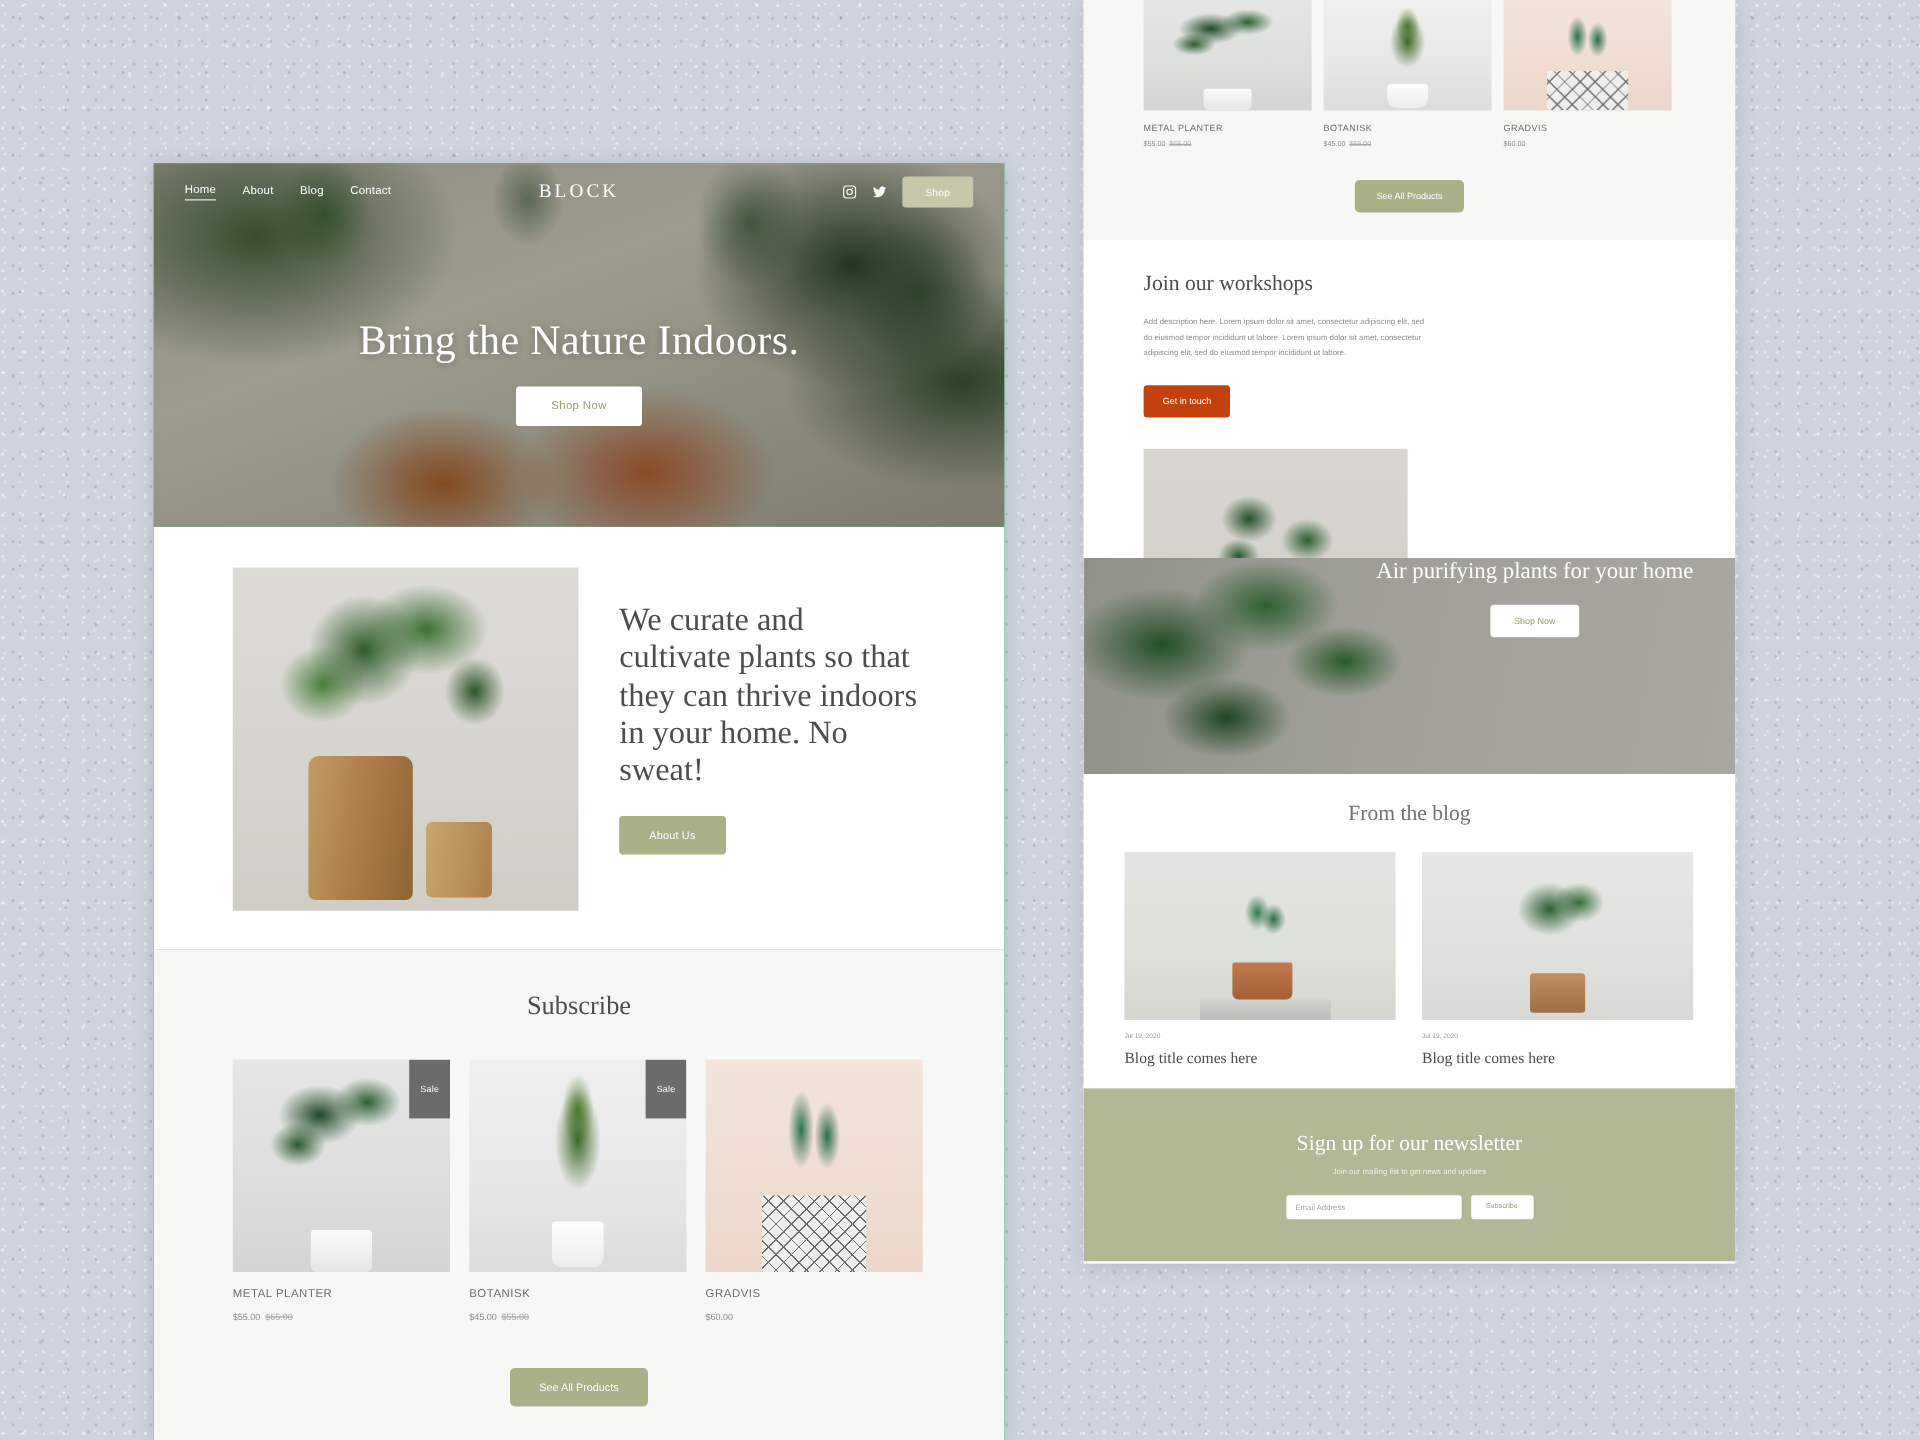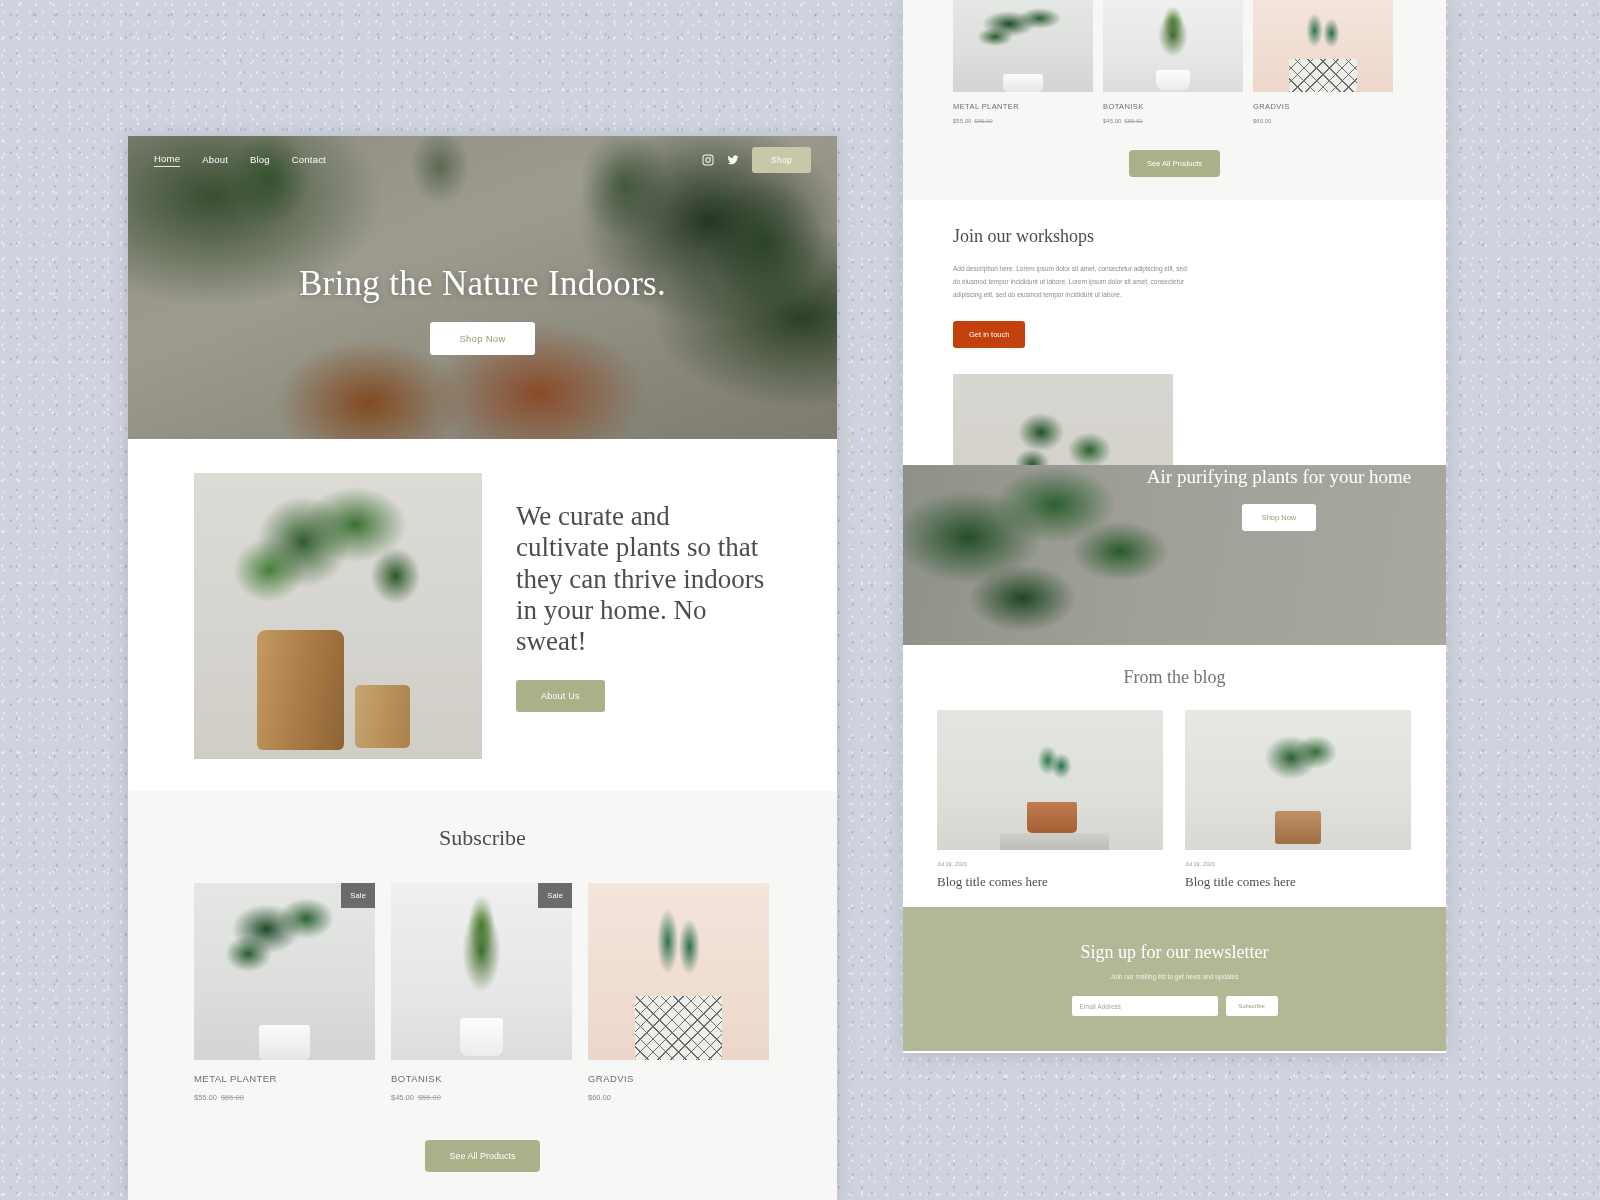--- a/index.html
+++ b/index.html
@@ -132,21 +132,21 @@
   }
   .prod-grid {
     display: grid; grid-template-columns: repeat(3, 181px); gap: 16px;
     padding: 0 66px;
   }
   .prod-img {
     width: 181px; height: 177px; position: relative; overflow: hidden;
   }
   .sale-badge {
     position: absolute; right: 0; top: 0; background: #6b6b6b; color: #fff;
-    font-size: 7.5px; padding: 8px 9px; z-index: 2; letter-spacing: .2px;
+    font-size: 7.5px; padding: 20px 9px; z-index: 2; letter-spacing: .2px;
   }
   .pi-1 {
     background:
       radial-gradient(ellipse 30% 22% at 40% 26%, #1f4a27 0%, transparent 64%),
       radial-gradient(ellipse 24% 18% at 62% 20%, #2b6034 0%, transparent 64%),
       radial-gradient(ellipse 20% 16% at 30% 40%, #2a5a30 0%, transparent 64%),
       linear-gradient(180deg,#e5e7e4 0%,#dcdedb 60%,#d3d5d2 100%);
   }
   .pi-1::after {
     content:""; position:absolute; left:36%; bottom:0; width:28%; height:20%;
@@ -307,20 +307,21 @@
 <div class="panel-left">
 
   <section class="hero">
     <nav class="nav">
       <div class="nav-links">
         <a class="nav-link active" href="#">Home</a>
         <a class="nav-link" href="#">About</a>
         <a class="nav-link" href="#">Blog</a>
         <a class="nav-link" href="#">Contact</a>
       </div>
+      <div class="brand serif">BLOCK</div>
       <div class="nav-right">
         <svg class="soc" viewBox="0 0 24 24">
           <path d="M17 1H7a6 6 0 0 0-6 6v10a6 6 0 0 0 6 6h10a6 6 0 0 0 6-6V7a6 6 0 0 0-6-6zm4 16a4 4 0 0 1-4 4H7a4 4 0 0 1-4-4V7a4 4 0 0 1 4-4h10a4 4 0 0 1 4 4v10zM12 6.5a5.5 5.5 0 1 0 0 11 5.5 5.5 0 0 0 0-11zm0 9a3.5 3.5 0 1 1 0-7 3.5 3.5 0 0 1 0 7zm6-9.3a1.2 1.2 0 1 1-2.4 0 1.2 1.2 0 0 1 2.4 0z"></path>
         </svg>
         <svg class="soc" viewBox="0 0 24 24">
           <path d="M23 4.9a9 9 0 0 1-2.6.7 4.5 4.5 0 0 0 2-2.5 9 9 0 0 1-2.9 1.1 4.5 4.5 0 0 0-7.7 4.1A12.8 12.8 0 0 1 2.5 3.6a4.5 4.5 0 0 0 1.4 6 4.4 4.4 0 0 1-2-.6v.1a4.5 4.5 0 0 0 3.6 4.4 4.5 4.5 0 0 1-2 .1 4.5 4.5 0 0 0 4.2 3.1A9 9 0 0 1 1 18.6a12.7 12.7 0 0 0 6.9 2c8.3 0 12.8-6.9 12.8-12.8v-.6A9 9 0 0 0 23 4.9z"></path>
         </svg>
         <button class="shop-btn">Shop</button>
       </div>
     </nav>

